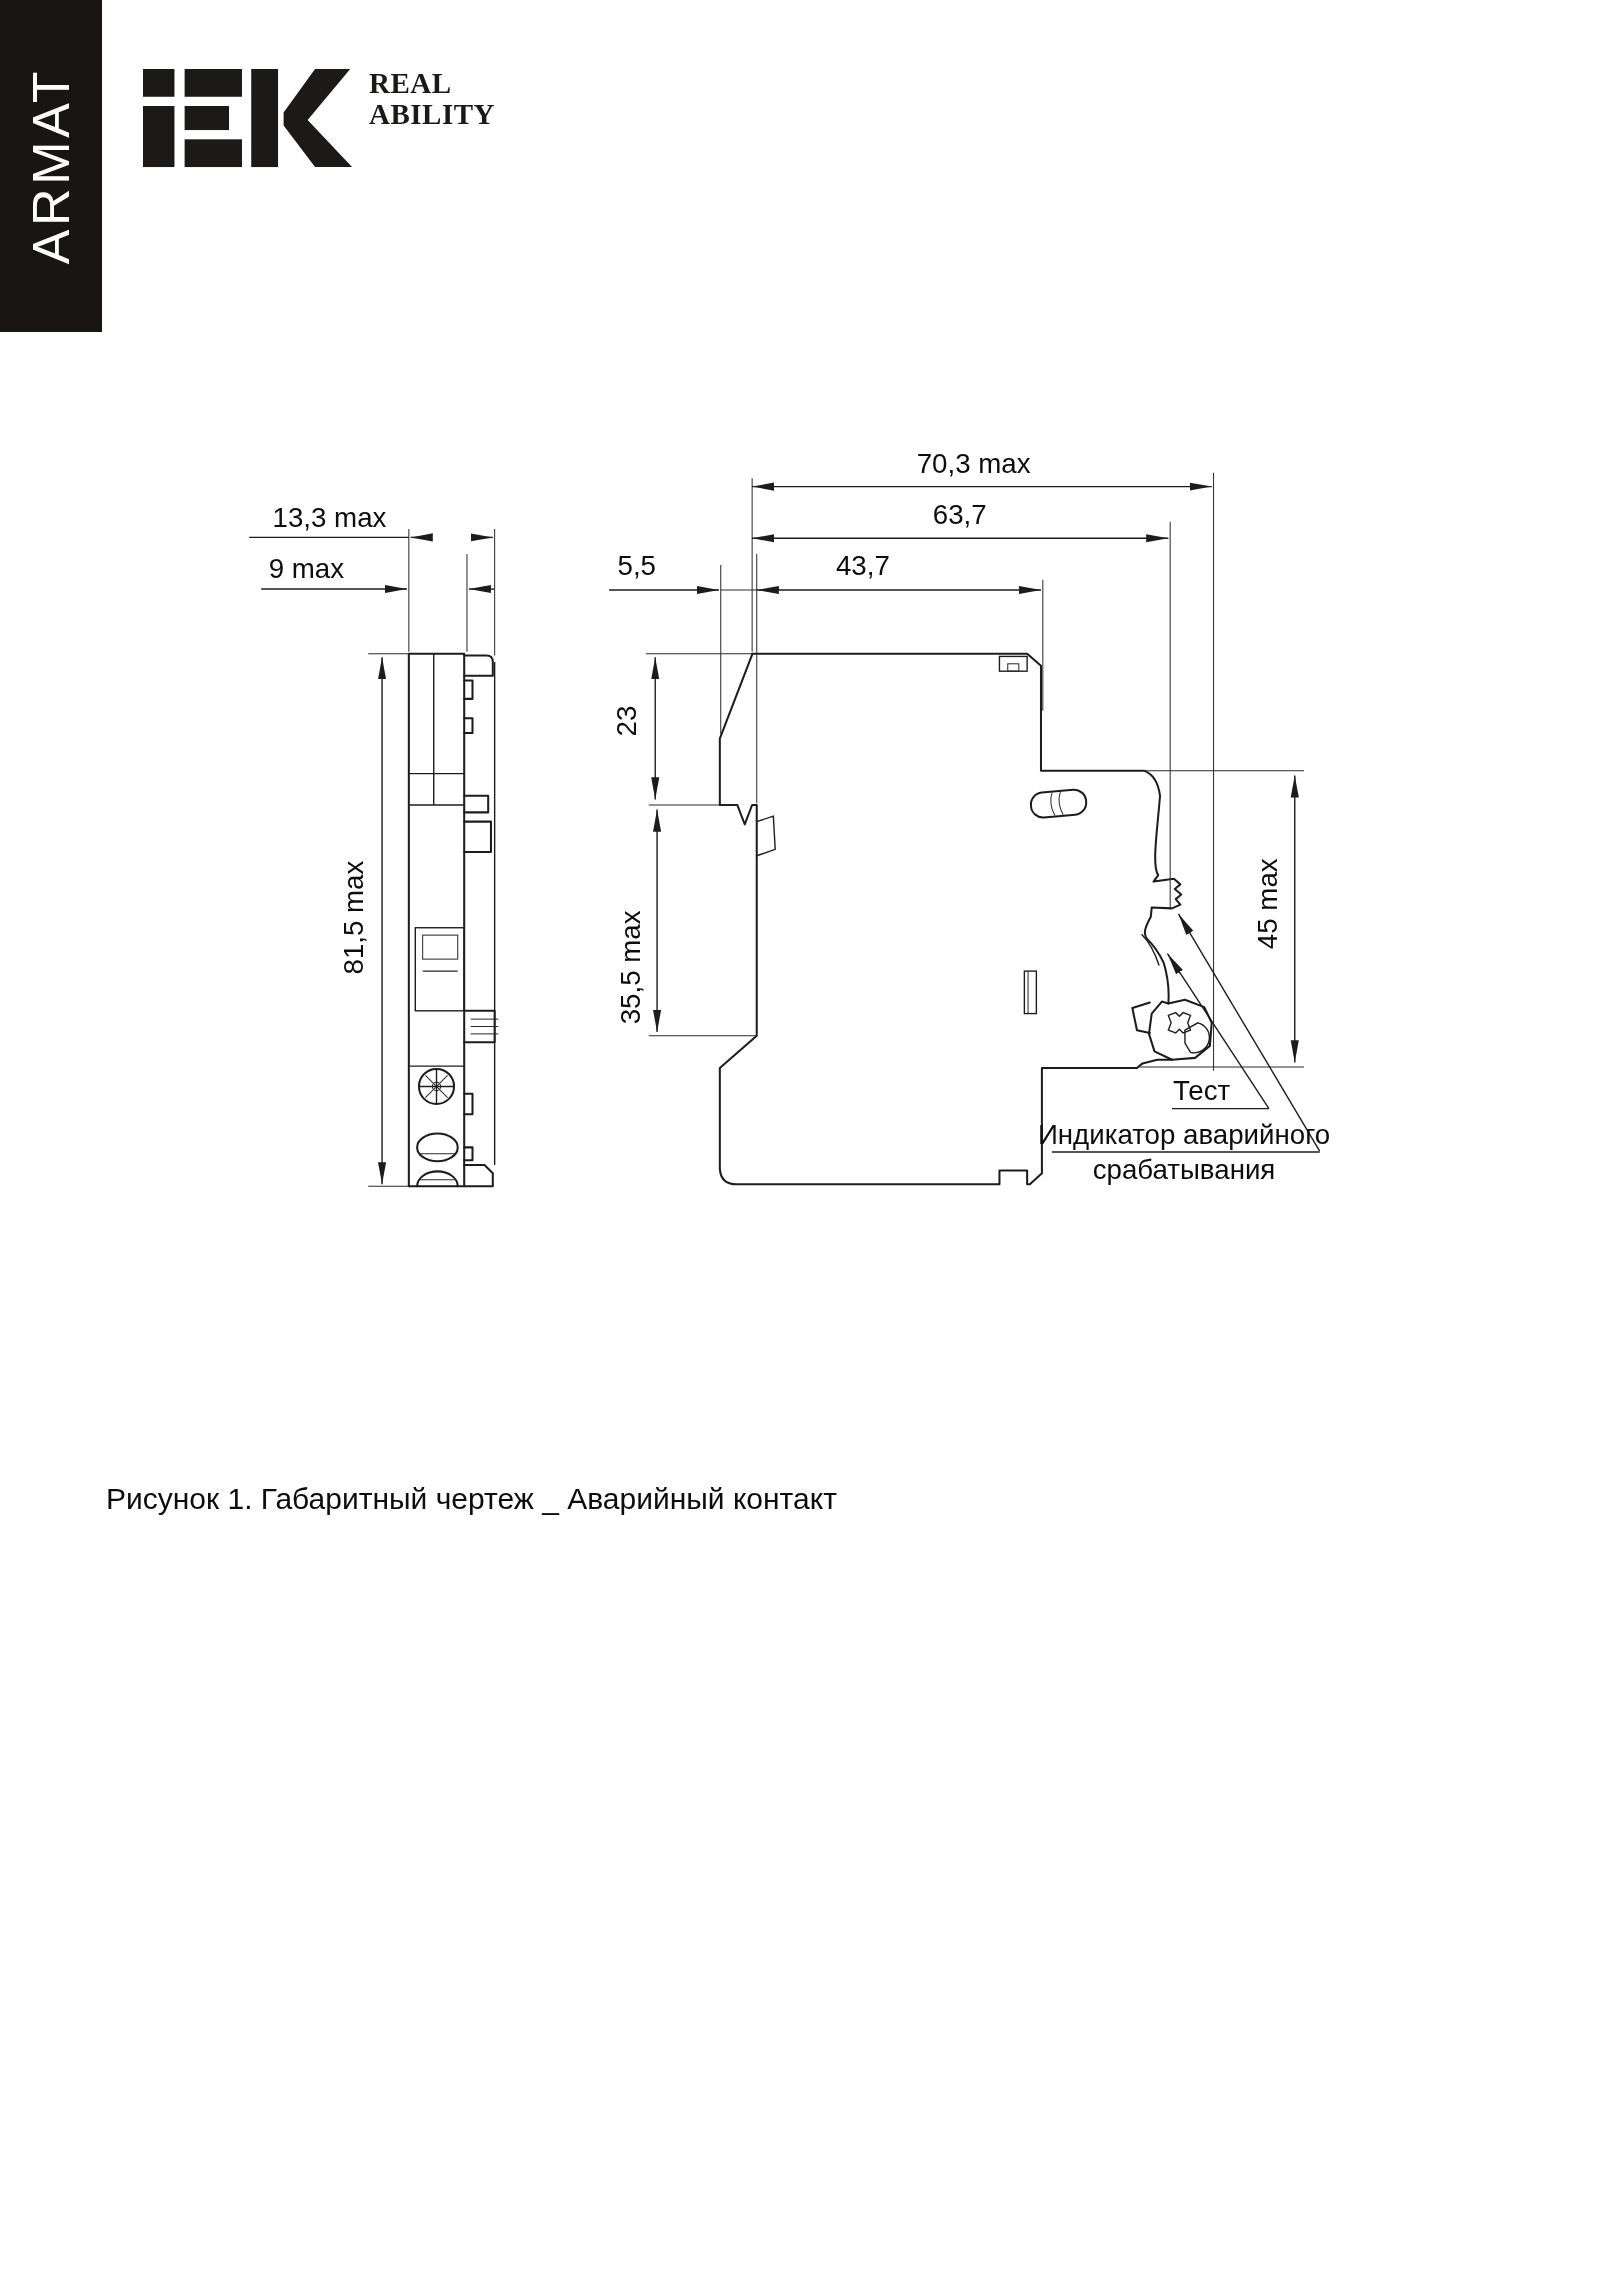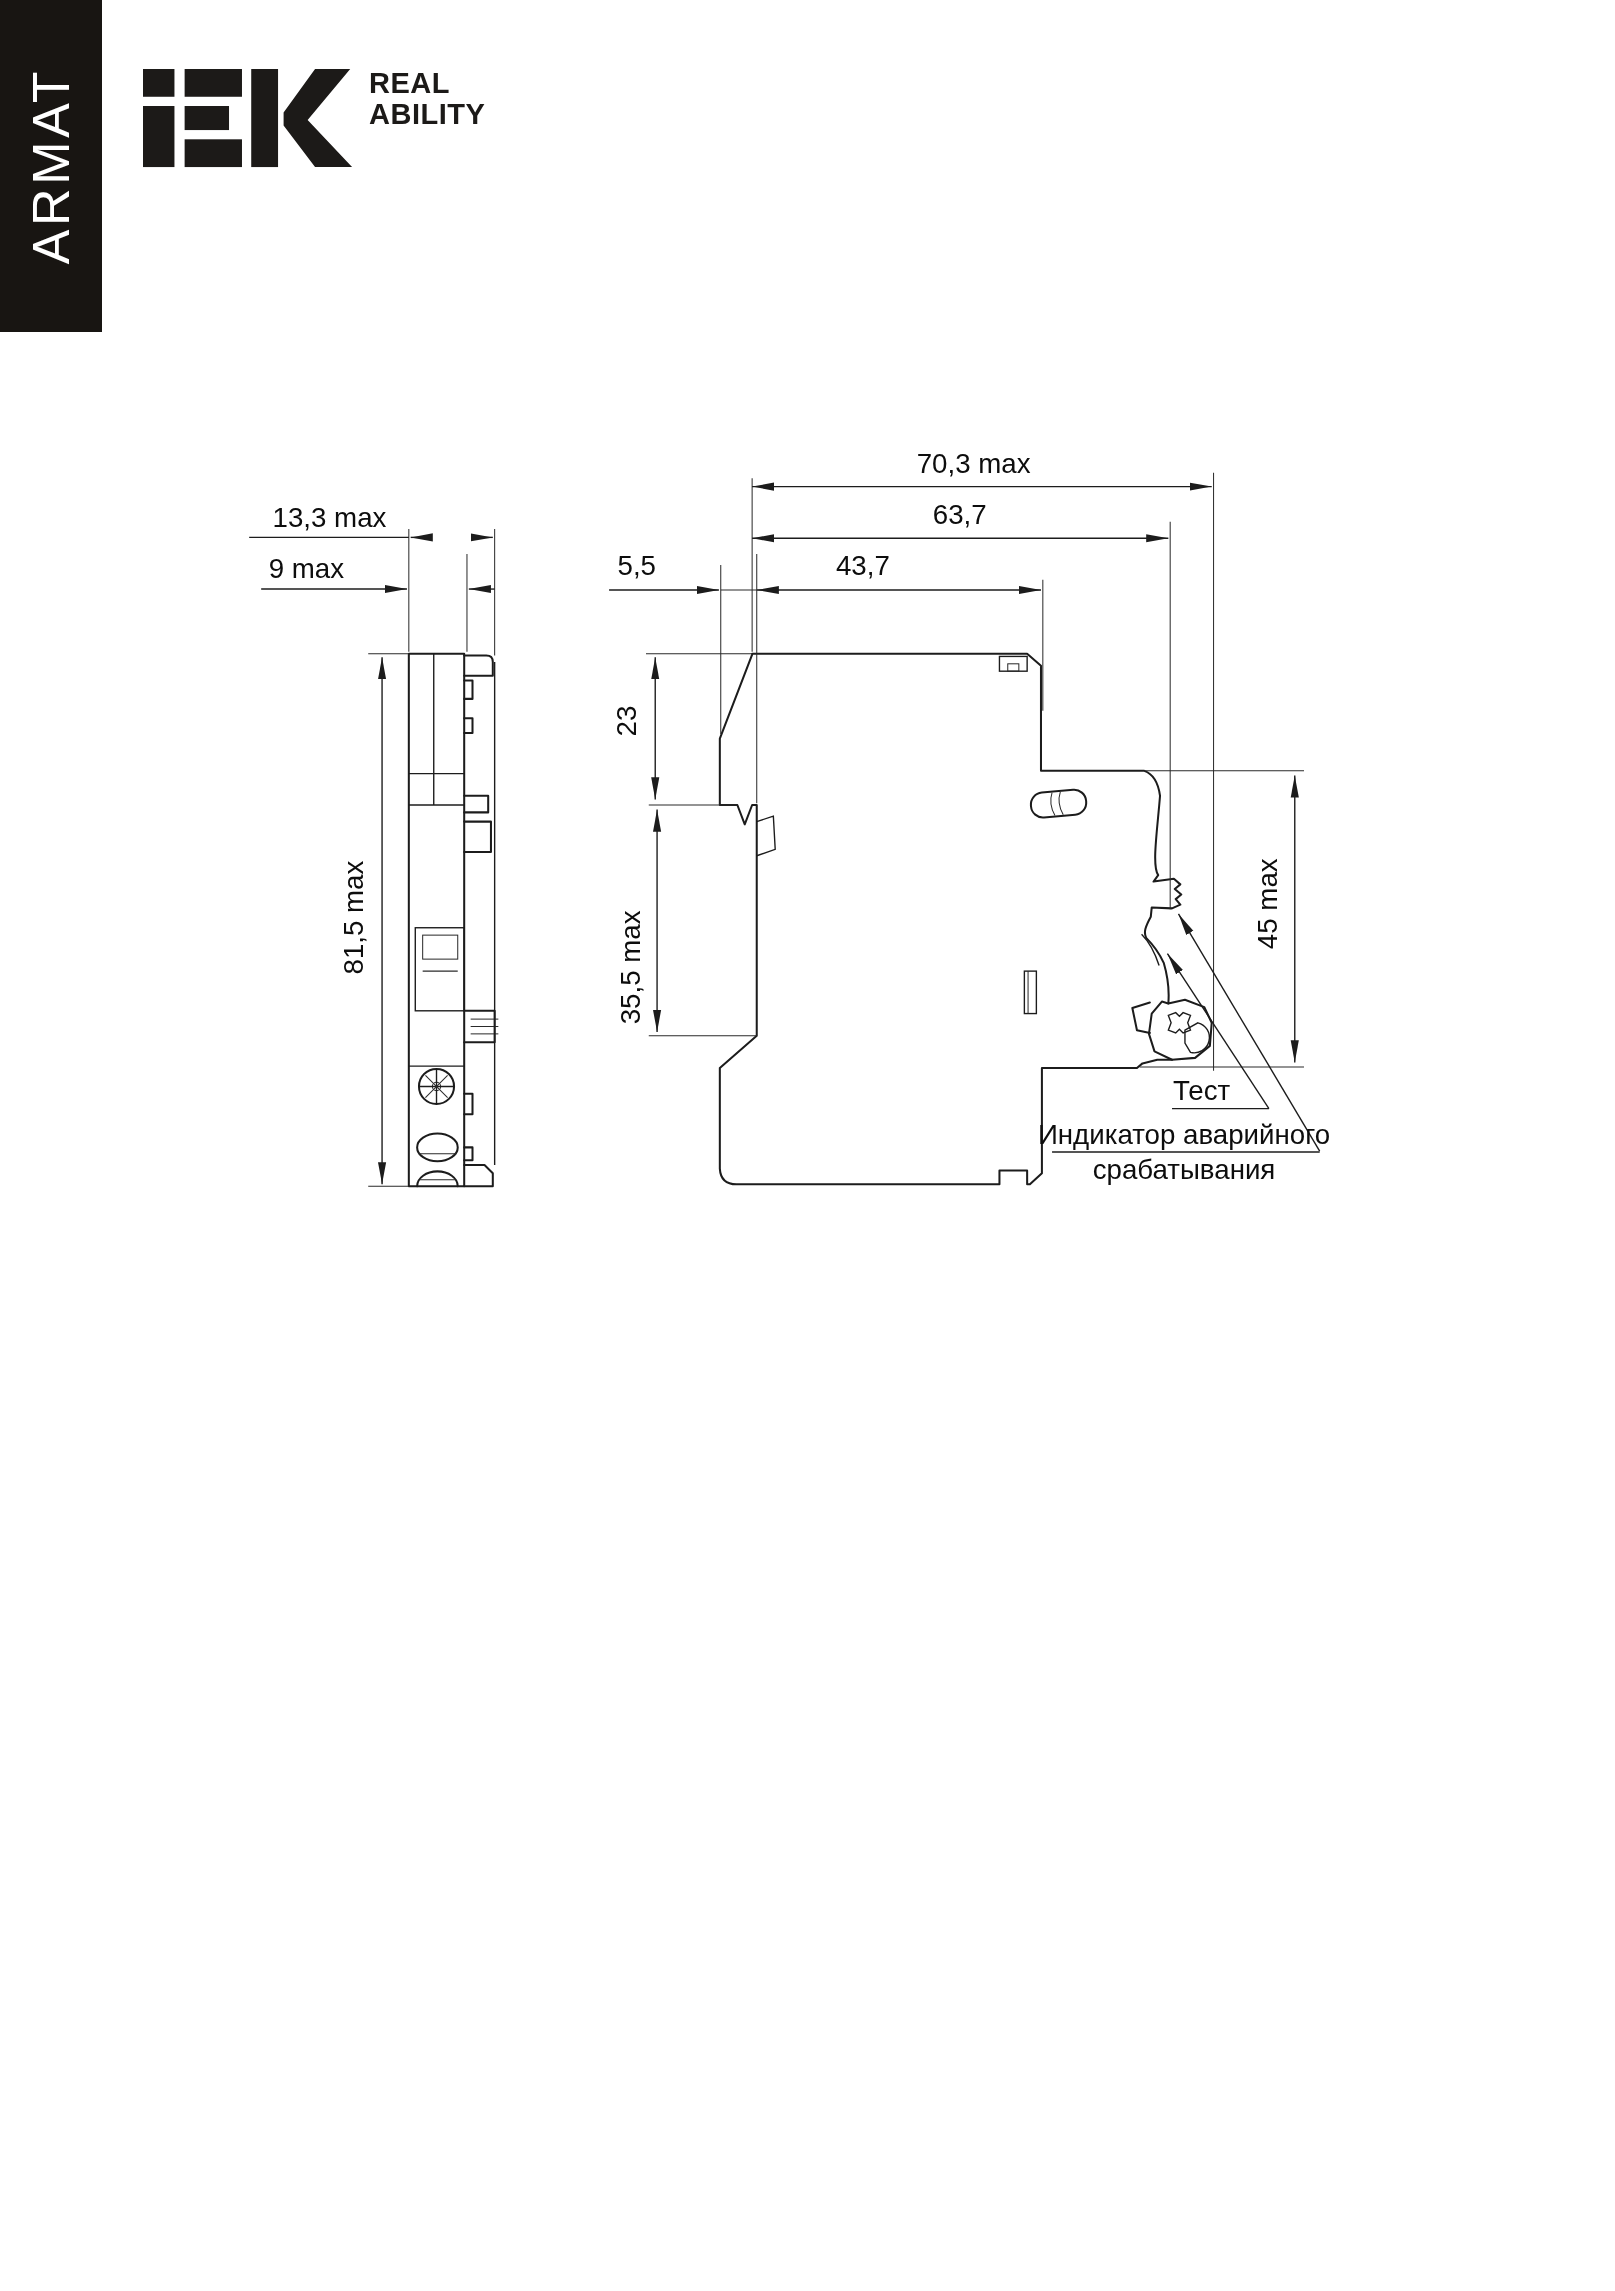--- a/index.html
+++ b/index.html
@@ -6,21 +6,21 @@
   body{width:1615px;height:2292px;position:relative;font-family:"Liberation Sans",sans-serif;color:#111;}
   .page{position:absolute;inset:0;background:#fff;overflow:hidden;}
 
   
   .banner{position:absolute;left:0;top:0;width:102px;height:332px;background:#181512;}
   .banner-text{position:absolute;left:50%;top:50%;transform:translate(-50%,-50%) rotate(-90deg);
     color:#fff;font-size:52px;font-weight:400;letter-spacing:3.7px;white-space:nowrap;}
   .logo{position:absolute;left:143px;top:69px;width:222px;height:99px;}
   .logo svg{display:block;}
   .tagline{position:absolute;left:369px;top:68px;font-weight:bold;font-size:29px;line-height:31px;
-    letter-spacing:0.5px;color:#1c1a18;}
+    letter-spacing:0.5px;color:#1c1a18;font-family:Liberation Serif, serif;}
 
   
   svg.draw{position:absolute;left:0;top:0;}
   .caption{position:absolute;left:106px;top:1482px;font-size:30px;color:#0d0d0d;white-space:nowrap;}
 
   svg .outl{stroke:#1c1c1c;stroke-width:2.2;fill:none;stroke-linejoin:round;stroke-linecap:round;}
   svg .med{stroke:#1c1c1c;stroke-width:1.5;fill:none;}
   svg .thin{stroke:#2a2a2a;stroke-width:1.1;fill:none;}
   svg text{font-family:"Liberation Sans",sans-serif;font-size:30px;fill:#0d0d0d;}
 </style>
@@ -194,14 +194,15 @@
       <line class="med" x1="1430" y1="1247" x2="1277" y2="990" marker-end="url(#arr)"></line>
       <line class="med" x1="1375" y1="1201" x2="1265" y2="1033" marker-end="url(#arr)"></line>
       <line class="med" x1="1270" y1="1201" x2="1375" y2="1201"></line>
       <line class="med" x1="1140" y1="1248" x2="1430" y2="1248"></line>
       <text x="1302" y="1192" text-anchor="middle">Тест</text>
       <text x="1283" y="1239" text-anchor="middle">Индикатор аварийного</text>
       <text x="1283" y="1277" text-anchor="middle">срабатывания</text>
     </g>
   </svg>
 
+  <div class="caption">Рисунок 1. Габаритный чертеж _ Аварийный контакт</div>
 </div>
 
 
 </body></html>

